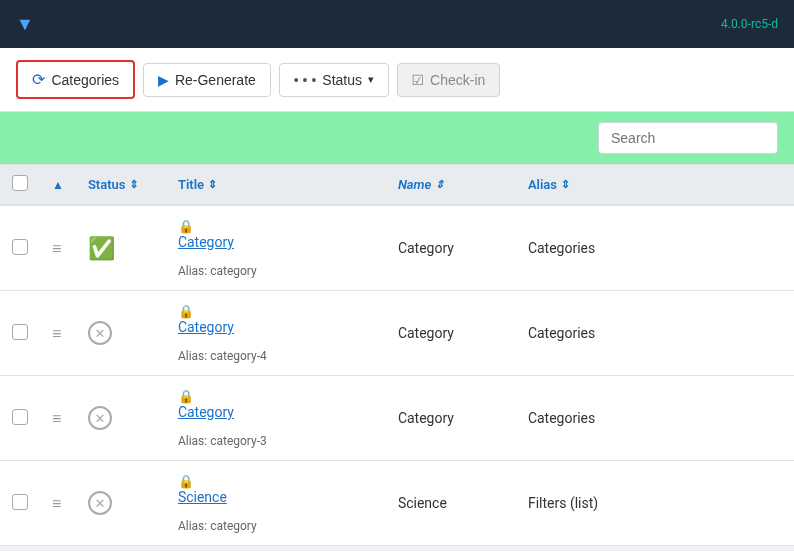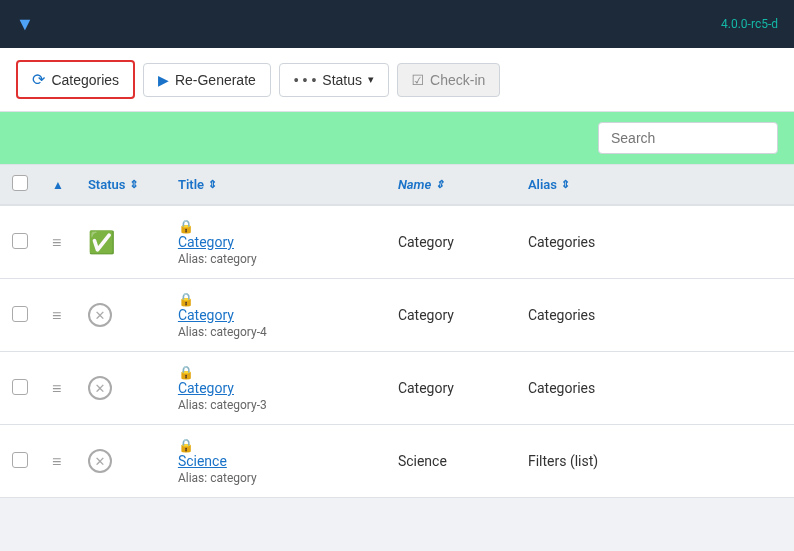--- a/index.html
+++ b/index.html
@@ -46,21 +46,21 @@
 
     
     .drag-handle { color: #999; font-size: 16px; cursor: grab; }
 
     
     .status-ok { color: #28a745; font-size: 22px; }
     .status-x { color: #aaa; font-size: 22px; border: 2px solid #aaa; border-radius: 50%; width: 24px; height: 24px; display: flex; align-items: center; justify-content: center; font-size: 13px; }
 
     
     .title-link { color: #1a73c8; text-decoration: underline; cursor: pointer; display: flex; align-items: center; gap: 4px; }
-    .title-alias { font-size: 12px; color: #666; margin-top: 2px; }
+    .title-alias { font-size: 12px; color: #666; margin-top: 14px; }
     .lock-icon { font-size: 13px; color: #555; }
 
     .header-sort { display: flex; align-items: center; gap: 4px; cursor: pointer; white-space: nowrap; }
     .col-order-arrow { color: #1a73c8; font-size: 12px; }
   </style>
 </head>
 <body>
 
 <div class="header">
   <div class="header-left">

